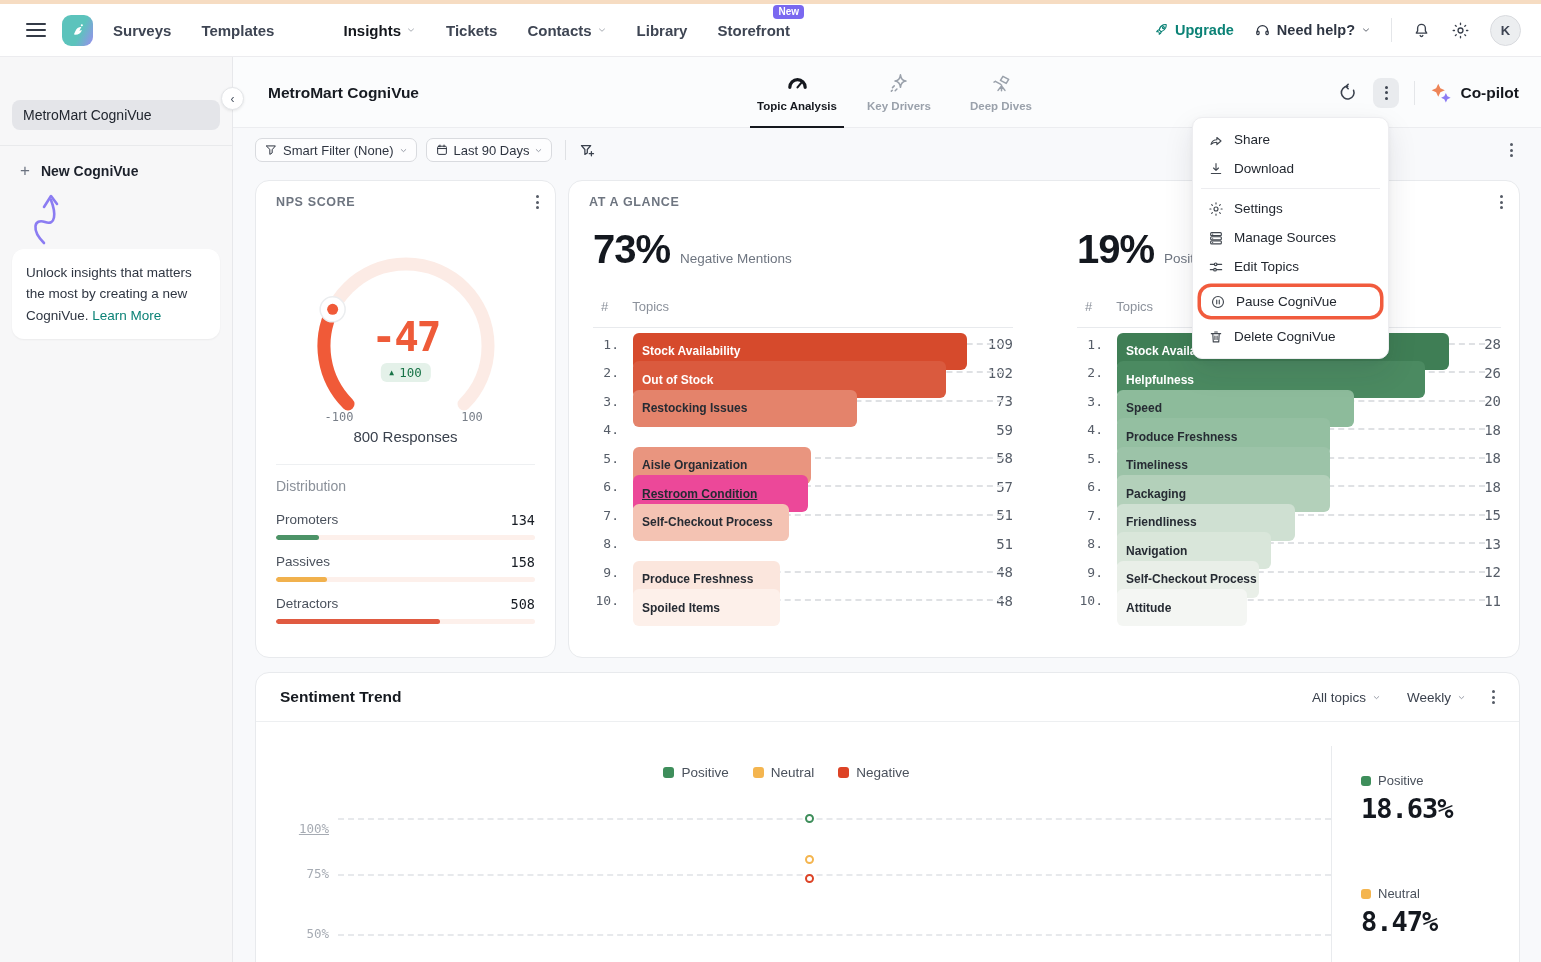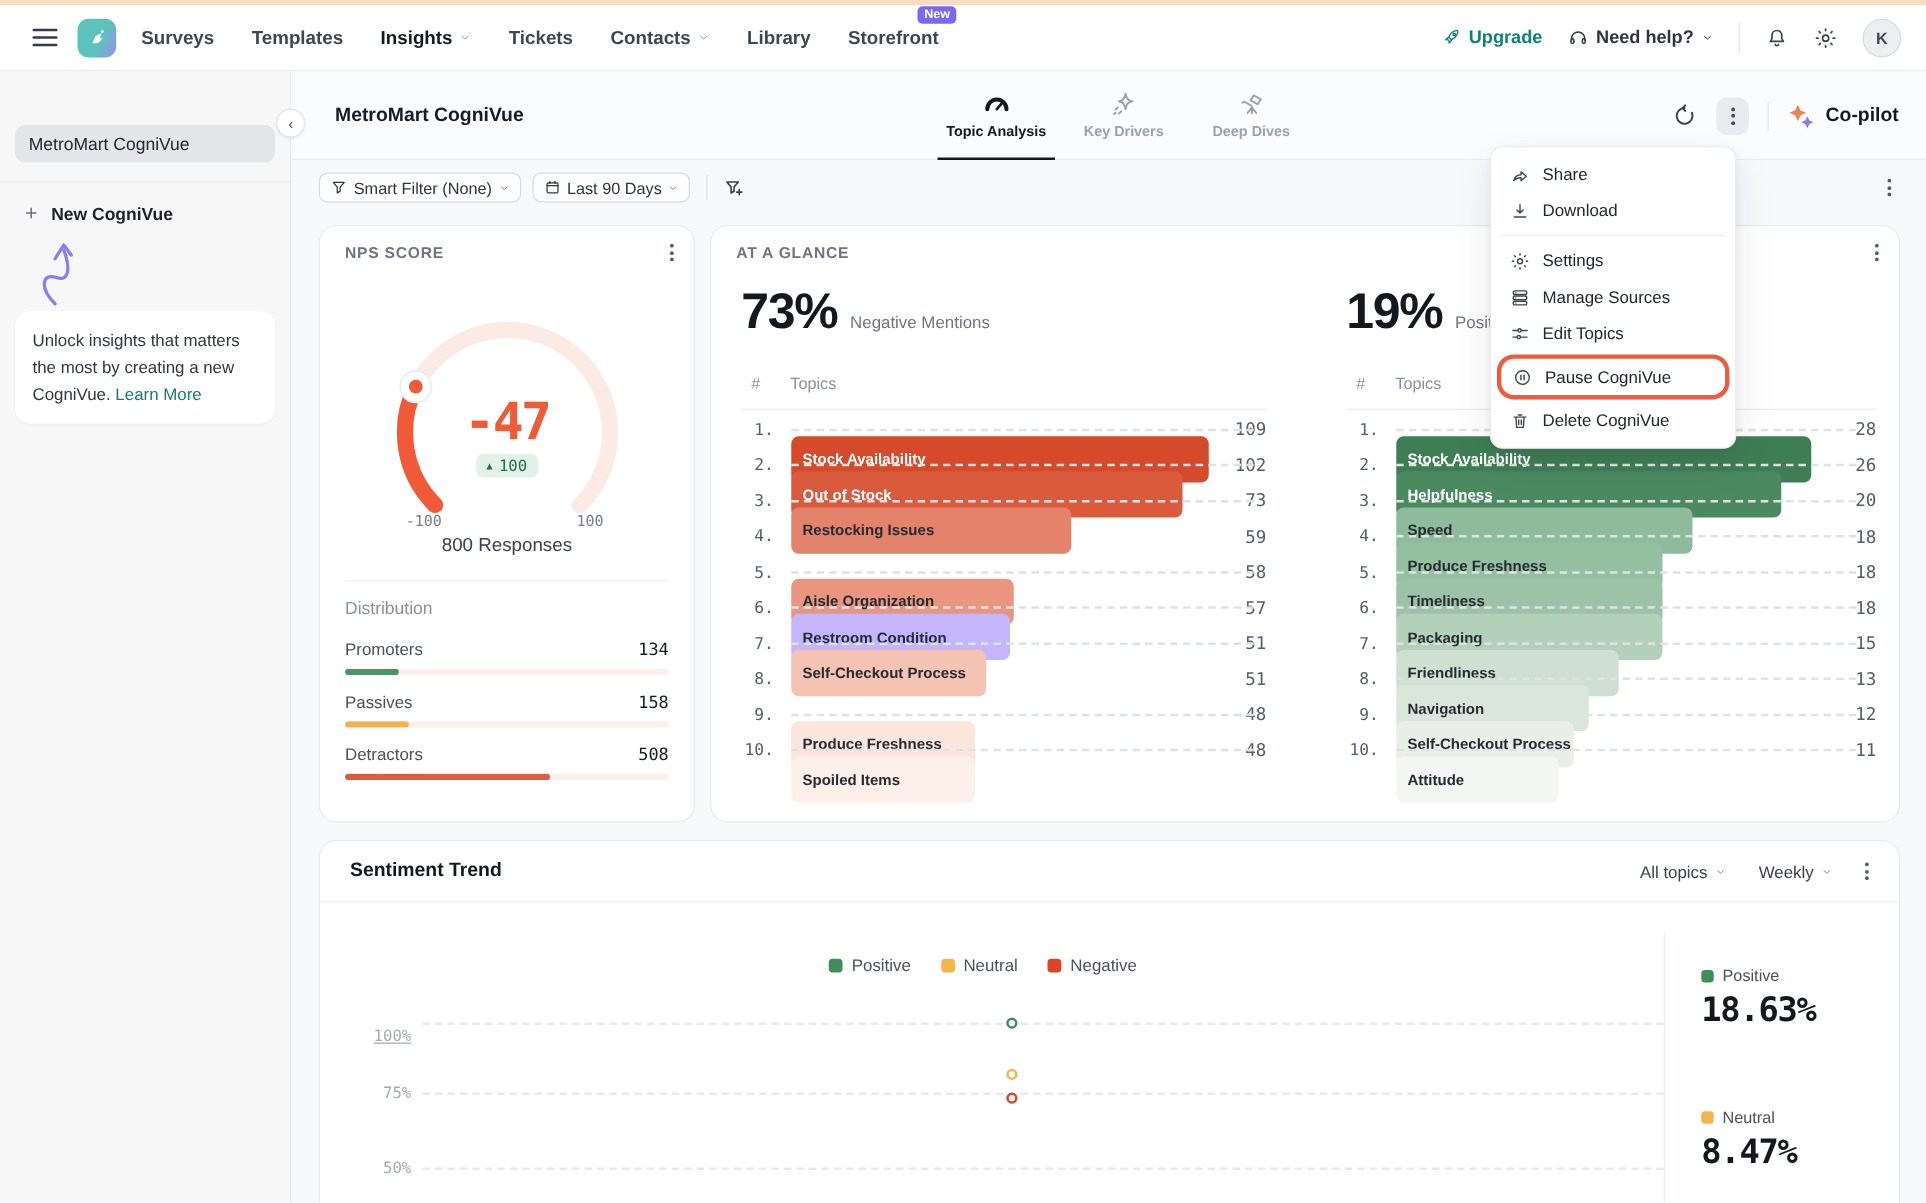--- a/index.html
+++ b/index.html
@@ -10,21 +10,21 @@
   .ic { stroke:currentColor; fill:none; stroke-width:1.8; stroke-linecap:round; stroke-linejoin:round; }
 
   
   .accent-strip { height:4px; background:#f6dcc2; }
   .nav { height:53px; background:#fff; border-bottom:1px solid #ececef; display:flex; align-items:center; padding:0 20px; position:relative; z-index:40; }
   .hamburger { width:20px; display:flex; flex-direction:column; gap:4px; margin-left:6px; cursor:pointer; }
   .hamburger i { height:2px; background:#343b47; border-radius:2px; display:block; }
   .logo { width:31px; height:31px; border-radius:9px; background:linear-gradient(115deg,#5cc3bc 58%,#9b8cf0); margin:0 20px 0 16px; display:flex; align-items:center; justify-content:center; }
   .nav-menu { display:flex; align-items:flex-end; gap:30px; }
   .nav-item { font-size:15px; font-weight:600; color:#3e4553; display:flex; align-items:center; gap:5px; position:relative; cursor:pointer; }
-  .nav-item.active { color:#14171d; font-weight:700; }
+  .nav-item.active { color:#14171d; font-weight:700;margin-left:39px; }
   .nav-item .chev { color:#8b919b; }
   .badge-new { position:absolute; top:-17px; right:-14px; background:#7a68f0; color:#fff; font-size:10px; font-weight:700; padding:1.5px 5px; border-radius:4px; }
   .nav-right { margin-left:auto; display:flex; align-items:center; gap:20px; color:#2e3542; }
   .upgrade { display:flex; align-items:center; gap:6px; color:#0b8276; font-size:14.5px; font-weight:700; cursor:pointer; }
   .need-help { display:flex; align-items:center; gap:6px; font-size:14.5px; font-weight:600; cursor:pointer; }
   .vdiv { width:1px; height:24px; background:#e4e6e9; }
   .icon-btn { color:#3a414d; cursor:pointer; }
   .avatar { width:31px; height:31px; border-radius:50%; background:#eceef0; border:1px solid #d9dbdf; display:flex; align-items:center; justify-content:center; font-size:13px; font-weight:700; color:#3e4553; cursor:pointer; }
 
   
@@ -91,21 +91,21 @@
   .g-stat { padding-top:46px; height:98px; display:flex; align-items:baseline; gap:10px; }
   .g-stat-num { font-size:40px; font-weight:700; color:#14181f; letter-spacing:-1px; }
   .g-stat-label { font-size:13.5px; color:#6e7580; }
   .g-table-head { margin-top:20px; display:flex; gap:24px; font-size:13px; color:#8b919b; padding:0 0 13px 8px; border-bottom:1px solid #e8eaed; }
   .g-rows { margin-top:2px; }
   .g-row { display:flex; align-items:center; height:28.5px; }
   .g-rank { width:26px; text-align:right; font-family:"DejaVu Sans Mono",monospace; font-size:13px; color:#565d68; flex:none; }
   .g-barwrap { position:relative; margin-left:14px; width:334px; height:23px; flex:none; }
   #g-col-pos .g-barwrap { width:332px; }
   .g-dash { position:absolute; left:0; right:-36px; top:10px; border-top:2px dashed #dfe1e4; }
-  .g-bar { position:absolute; left:0; top:16px; height:37px; border-radius:6px; display:flex; align-items:center; padding:0 9px; font-size:12px; font-weight:700; white-space:nowrap; overflow:hidden; }
+  .g-bar { position:absolute; left:0; top:0; height:37px; border-radius:6px; display:flex; align-items:center; padding:0 9px; font-size:12px; font-weight:700; white-space:nowrap; overflow:hidden; }
   .g-val { margin-left:auto; font-family:"DejaVu Sans Mono",monospace; font-size:14px; color:#565d68; min-width:40px; text-align:right; }
 
   
   .menu { position:absolute; left:959px; top:60px; width:197px; background:#fff; border:1px solid #ededf0; border-radius:10px; box-shadow:0 12px 30px rgba(25,30,50,.10), 0 2px 6px rgba(0,0,0,.05); padding:7px 6px; z-index:60; }
   .menu-item { display:flex; align-items:center; gap:10px; height:29px; padding:0 9px; font-size:13.5px; color:#22272f; border-radius:8px; cursor:pointer; }
   .menu-item .mi { color:#41474f; flex:none; }
   .menu-divider { border-top:1px solid #ededf0; margin:5px 2px; }
   .menu-item.highlight { box-shadow:0 0 0 3.5px #f15b3d; border-radius:10px; margin:6px 2px; }
 
   
@@ -450,21 +450,21 @@
             <div class="g-barwrap">
               <div class="g-dash"></div>
               <div class="g-bar" style="width: 53.211%; background: rgb(233, 149, 127); color: rgb(38, 43, 51);">Aisle Organization</div>
             </div>
             <span class="g-val">58</span>
           </div>
           <div class="g-row">
             <span class="g-rank">6.</span>
             <div class="g-barwrap">
               <div class="g-dash"></div>
-              <div class="g-bar" style="width: 52.2936%; background: #c4b5fd; color: rgb(38, 43, 51);">Restroom Condition</div>
+              <div class="g-bar" style="width: 52.2936%; background: #ec4899; color: rgb(38, 43, 51); text-decoration: underline;">Restroom Condition</div>
             </div>
             <span class="g-val">57</span>
           </div>
           <div class="g-row">
             <span class="g-rank">7.</span>
             <div class="g-barwrap">
               <div class="g-dash"></div>
               <div class="g-bar" style="width: 46.789%; background: rgb(244, 195, 179); color: rgb(38, 43, 51);">Self-Checkout Process</div>
             </div>
             <span class="g-val">51</span>

